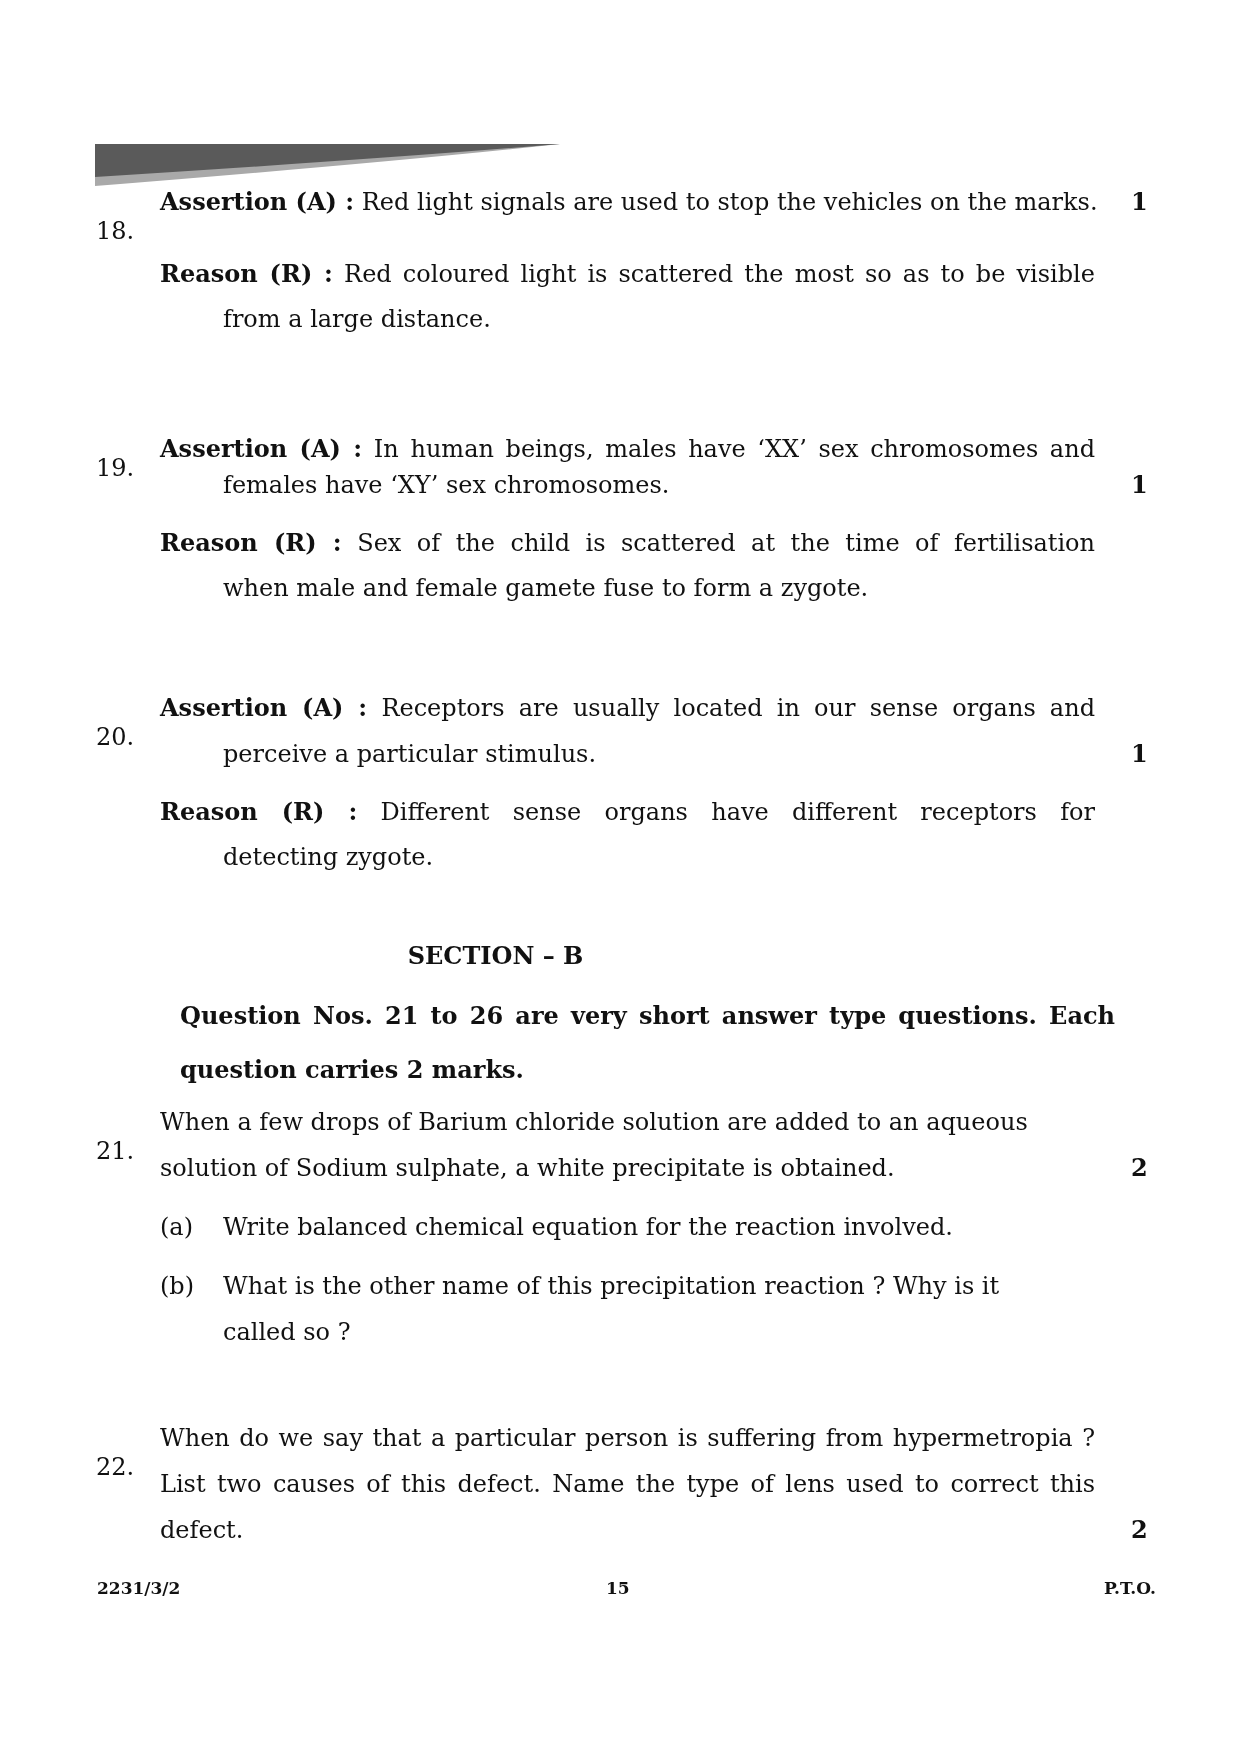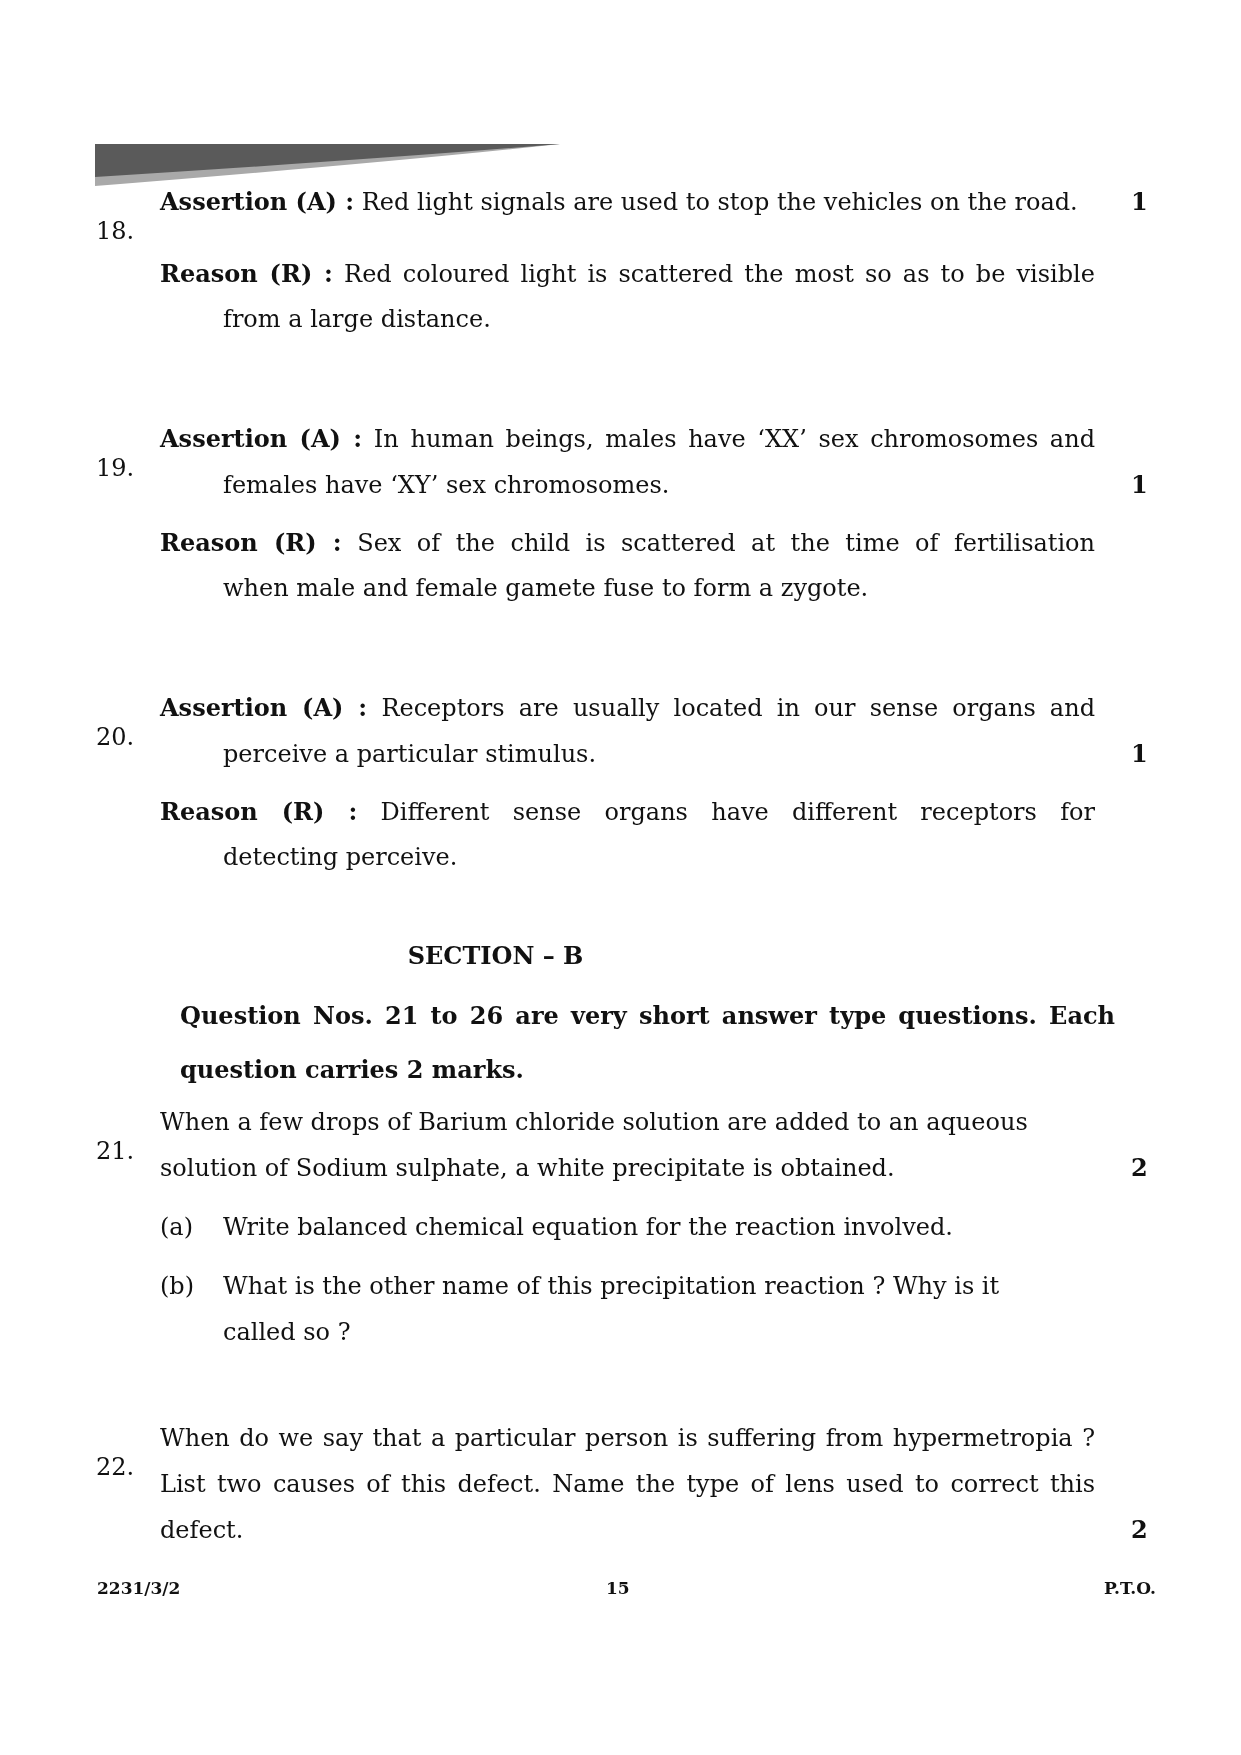--- a/index.html
+++ b/index.html
@@ -24,45 +24,45 @@
 </head>
 <body style="color: rgb(17, 17, 17);">
 
 <svg class="banner" viewBox="0 0 465 42" preserveAspectRatio="none">
   <path id="bannerLight" d="M0 0 L465 0 Q300 18 0 42 Z" fill="#a9a9a9"></path>
   <path id="bannerDark" d="M0 0 L465 0 Q300 14 0 33 Z" fill="#5a5a5a"></path>
 </svg>
 
 <div>
   <span class="abs num" style="top:190px">18.</span>
-  <span class="abs col1" style="top:190px"><b>Assertion (A) :</b> <span>Red light signals are used to stop the vehicles on the road.</span></span>
+  <span class="abs col1" style="top:190px"><b>Assertion (A) :</b> <span>Red light signals are used to stop the vehicles on the marks.</span></span>
   <span class="mark" style="top:190px">1</span>
 
   <div class="just" style="top:262px"><span class="inner"><b>Reason (R) :</b> <span>Red coloured light is scattered the most so as to be visible</span></span></div>
   <span class="abs col2" style="top:307px">from a large distance.</span>
 </div>
 
 <div>
   <span class="abs num" style="top:427px">19.</span>
-  <div class="just" style="top:427px"><span class="inner"><b>Assertion (A) :</b> <span>In human beings, males have ‘XX’ sex chromosomes and</span></span></div>
+  <div class="just" style="top:437px"><span class="inner"><b>Assertion (A) :</b> <span>In human beings, males have ‘XX’ sex chromosomes and</span></span></div>
   <span class="abs col2" style="top:473px">females have ‘XY’ sex chromosomes.</span>
   <span class="mark" style="top:473px">1</span>
 
   <div class="just" style="top:531px"><span class="inner"><b>Reason (R) :</b> <span>Sex of the child is scattered at the time of fertilisation</span></span></div>
   <span class="abs col2" style="top:576px">when male and female gamete fuse to form a zygote.</span>
 </div>
 
 <div>
   <span class="abs num" style="top:696px">20.</span>
   <div class="just" style="top:696px"><span class="inner"><b>Assertion (A) :</b> <span>Receptors are usually located in our sense organs and</span></span></div>
   <span class="abs col2" style="top:742px">perceive a particular stimulus.</span>
   <span class="mark" style="top:742px">1</span>
 
   <div class="just" style="top:800px"><span class="inner"><b>Reason (R) :</b> <span>Different sense organs have different receptors for</span></span></div>
-  <span class="abs col2" style="top:845px">detecting perceive.</span>
+  <span class="abs col2" style="top:845px">detecting zygote.</span>
 </div>
 
 <div class="sec" style="top:944px">SECTION – B</div>
 <div class="just b" style="top:1004px"><span class="inner">Question Nos. 21 to 26 are very short answer type questions. Each</span></div>
 <span class="abs col1 b" style="top:1058px">question carries 2 marks.</span>
 
 <div>
   <span class="abs num" style="top:1110px">21.</span>
   <span class="abs col1" style="top:1110px">When a few drops of Barium chloride solution are added to an aqueous</span>
   <span class="abs col1" style="top:1156px">solution of Sodium sulphate, a white precipitate is obtained.</span>

